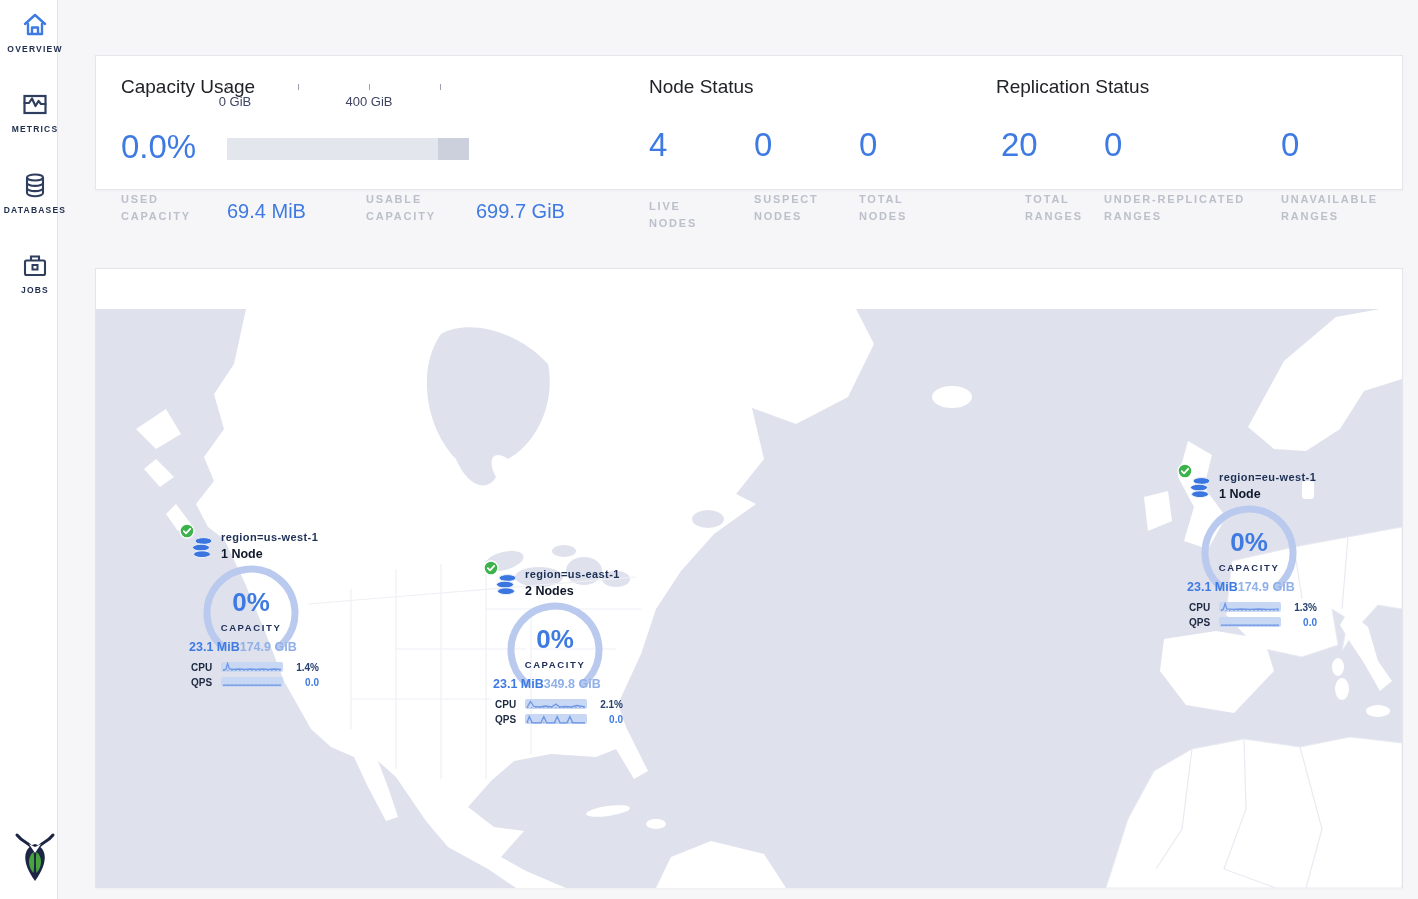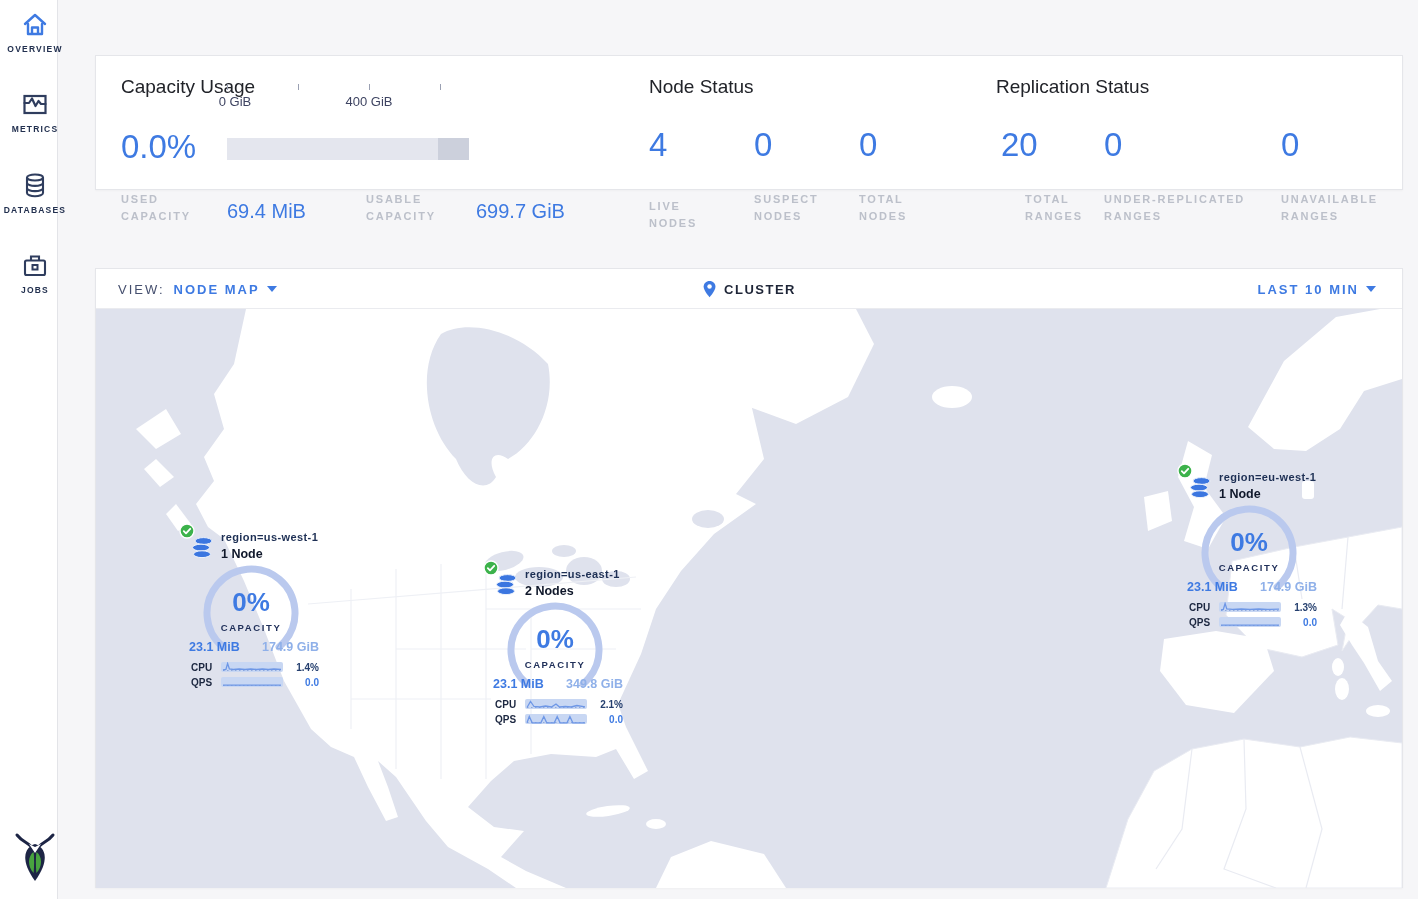--- a/index.html
+++ b/index.html
@@ -48,21 +48,21 @@
   
   .node-group { position:absolute; width:136px; height:164px; cursor:pointer; }
   .ng-icons { position:absolute; left:0; top:2px; width:32px; height:32px; }
   .ng-badge { position:absolute; left:-6px; top:-6px; }
   .ng-db { position:absolute; left:4px; top:6px; }
   .ng-region { position:absolute; left:36px; top:4px; font-size:11px; font-weight:700; letter-spacing:0.4px; color:#1d2f54; white-space:nowrap; }
   .ng-count { position:absolute; left:36px; top:20px; font-size:12.5px; font-weight:700; color:#0f172a; white-space:nowrap; }
   .ng-ring { position:absolute; left:16px; top:36px; }
   .ng-pct { position:absolute; left:16px; top:60px; width:100px; text-align:center; font-size:26px; font-weight:700; color:#3e7ae2; }
   .ng-cap { position:absolute; left:16px; top:95px; width:100px; text-align:center; font-size:9.5px; font-weight:700; letter-spacing:1.6px; color:#20305a; }
-  .ng-vals { position:absolute; left:4px; top:113px; width:130px; display:flex; justify-content:space-between; font-size:12.5px; font-weight:600; }
+  .ng-vals { position:absolute; left:4px; top:113px; width:130px; display:flex; font-size:12.5px; font-weight:600; }
   .ng-used { color:#3e7ae2; }
   .ng-total { color:#8fb0e9; }
   .ng-metric { position:absolute; left:6px; width:128px; height:12px; display:flex; align-items:center; }
   .ng-metric .m-label { width:30px; font-size:10px; font-weight:700; color:#1c2740; }
   .ng-metric .m-spark { width:62px; height:10px; background:#c8d7f3; border-radius:2px; position:relative; }
   .ng-metric .m-spark svg { position:absolute; left:0; top:0; }
   .ng-metric .m-val { flex:1; text-align:right; font-size:10px; font-weight:700; }
   .m-val.cpu { color:#26406f; }
   .m-val.qps { color:#3e7ae2; }
   .row-cpu { top:134px; }
@@ -155,42 +155,20 @@
     <div class="big-num" style="left:905px; top:70px;">20</div>
     <div class="big-num" style="left:1008px; top:70px;">0</div>
     <div class="big-num" style="left:1185px; top:70px;">0</div>
     <div class="stat-label" style="left:905px; top:135px; width:90px;margin-left:24px;">TOTAL RANGES</div>
     <div class="stat-label" style="left:1008px; top:135px; width:160px;">UNDER-REPLICATED RANGES</div>
     <div class="stat-label" style="left:1185px; top:135px; width:120px;">UNAVAILABLE RANGES</div>
   </div>
 
   <div class="panel map-panel">
 
-    <div class="map-toolbar">
-      <div class="tb-left">
-        <span class="tb-view-label">VIEW:</span>
-        <span class="tb-link">
-          <span>NODE MAP</span>
-          <span class="caret"></span>
-        </span>
-      </div>
-      <div class="tb-center">
-        <svg width="15" height="18" viewBox="0 0 24 28">
-          <path d="M12 1 C6.5 1 2.5 5.2 2.5 10.3 C2.5 16.6 12 27 12 27 S21.5 16.6 21.5 10.3 C21.5 5.2 17.5 1 12 1 Z" fill="#3e7ae2"></path>
-          <circle cx="12" cy="10" r="3.6" fill="#fff"></circle>
-        </svg>
-        <span class="tb-cluster">CLUSTER</span>
-      </div>
-      <div class="tb-right">
-        <span class="tb-link">
-          <span>LAST 10 MIN</span>
-          <span class="caret"></span>
-        </span>
-      </div>
-    </div>
 
     <div class="map-area">
 
       <svg class="world" width="1306" height="579" viewBox="0 0 1306 579">
 
         <path fill="#ffffff" d="M150,0 L690,0 L672,40 L688,78 L655,95 L668,150 L640,185 L660,195 L618,225 L585,262 L560,300 L545,345 L522,395 L530,418 L552,462 L538,470 L520,440 L500,448 L455,445 L418,452 L395,472 L372,498 L398,518 L428,522 L405,548 L430,562 L470,579 L420,579 L392,560 L352,538 L330,512 L300,468 L282,452 L292,478 L302,508 L290,512 L272,478 L258,448 L235,438 L215,420 L188,372 L168,320 L148,272 L128,230 L112,218 L100,195 L118,172 L108,148 L128,120 L118,85 L138,55 Z"></path>
 
         <path fill="#ffffff" d="M60,150 L78,168 L64,178 L48,160 Z M80,195 L95,215 L82,222 L70,205 Z M40,120 L70,100 L85,125 L60,140 Z"></path>
 
         <path fill="#dfe2ed" d="M345,25 C320,60 330,120 360,150 C370,175 390,185 400,168 C390,150 398,140 412,150 C440,135 460,95 452,55 C420,20 370,10 345,25 Z"></path>

